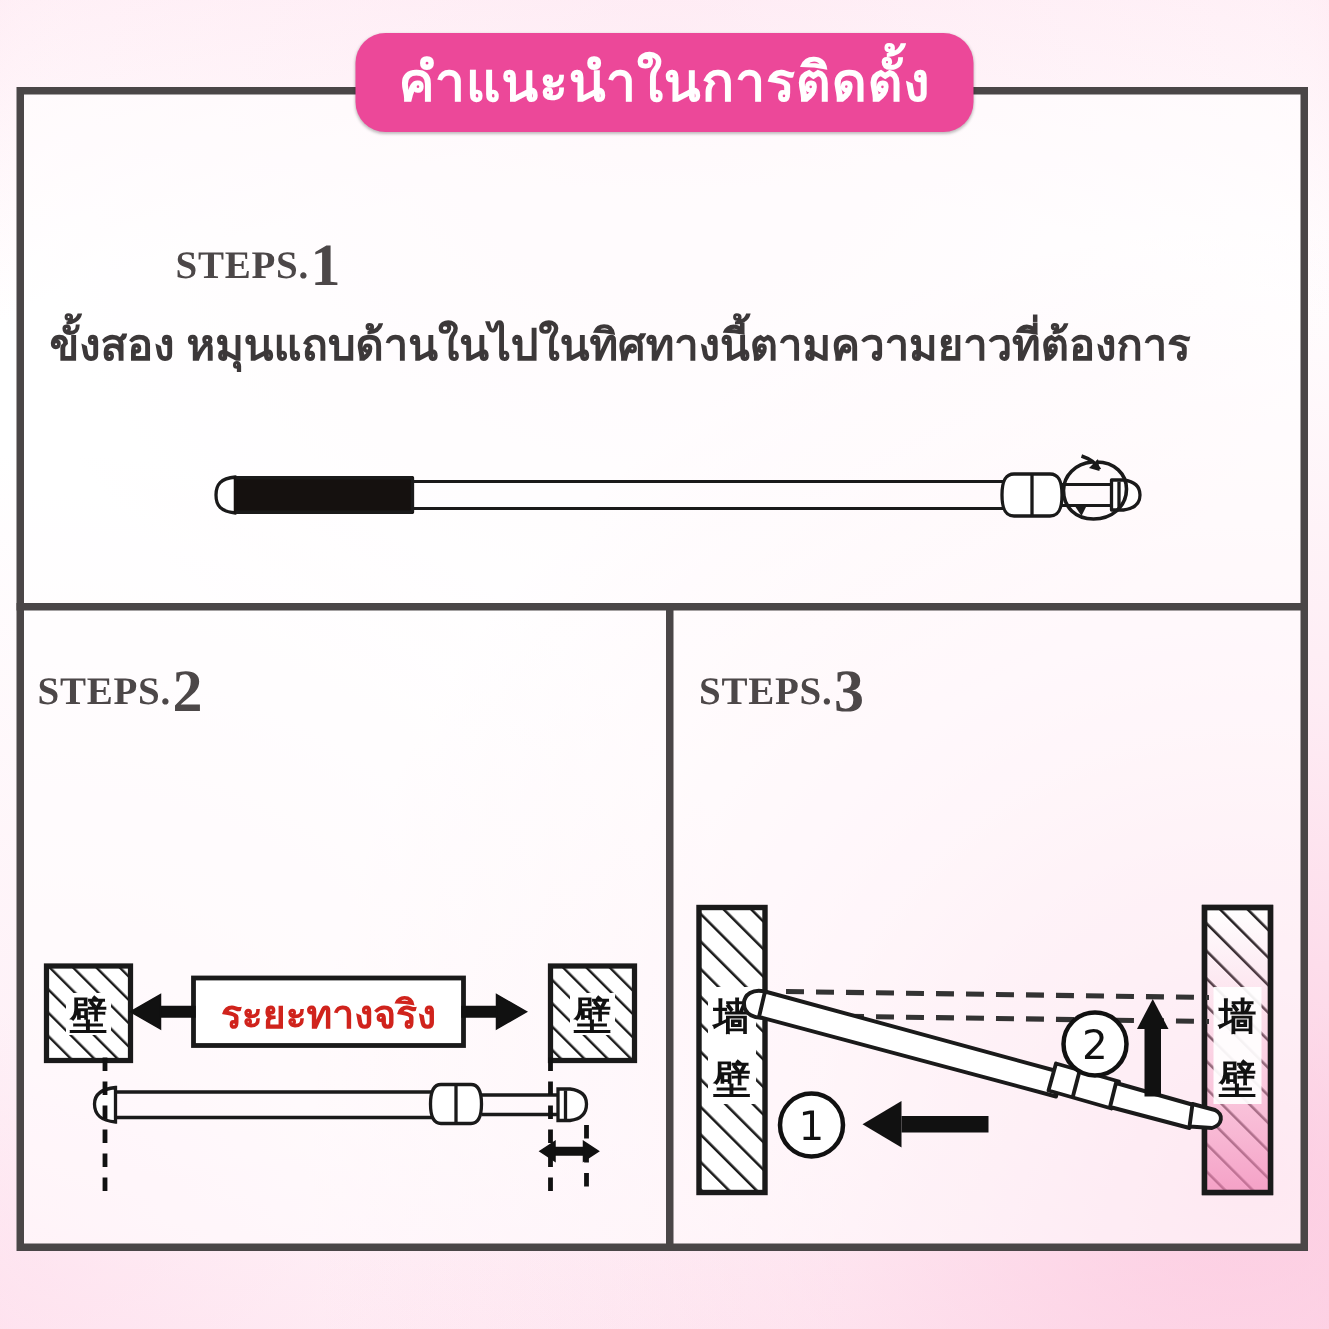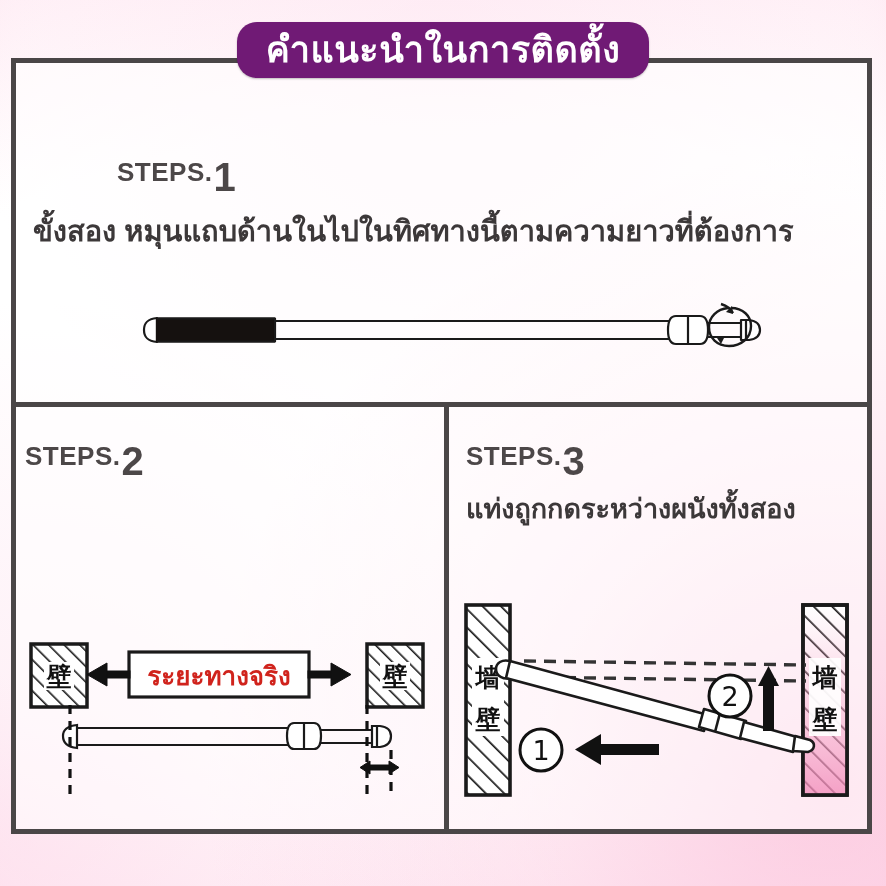--- a/index.html
+++ b/index.html
@@ -35,40 +35,40 @@
   }
   .divider-h{
     position:absolute;left:11px;top:402px;width:861px;height:5px;background:#4a4647;
   }
   .divider-v{
     position:absolute;left:444px;top:402px;width:5px;height:432px;background:#4a4647;
   }
 
   
   .banner{
-    position:absolute;left:237px;top:22px;width:412px;height:56px;
-    background:#701a75;border-radius:20px;
+    position:absolute;left:237px;top:22px;width:412px;height:66px;
+    background:#ec4899;border-radius:20px;
     display:flex;align-items:center;justify-content:center;
     z-index:5;
     box-shadow:0 1px 2px rgba(0,0,0,0.25);
   }
   .banner-text{
     color:#ffffff;font-size:36px;font-weight:bold;letter-spacing:0.5px;
     line-height:1;white-space:nowrap;
   }
 
   
   .panel{position:absolute;box-sizing:border-box;}
   #panel1{left:11px;top:58px;width:861px;height:344px;}
   #panel2{left:11px;top:407px;width:433px;height:427px;}
   #panel3{left:449px;top:407px;width:423px;height:427px;}
 
   .steps-label{
     color:#4c4748;font-weight:bold;white-space:nowrap;
-    display:flex;align-items:flex-start;
+    display:flex;align-items:center;font-family:Liberation Serif, serif;
   }
   .steps-word{font-size:26px;letter-spacing:0.5px;}
   .steps-num{font-size:40px;line-height:1;margin-left:1px;}
 
   .step-body{
     color:#3c3839;font-weight:bold;line-height:1.32;
   }
 
   
   #s1-label{position:absolute;left:117px;top:157px;}
@@ -204,21 +204,20 @@
   </g>
 </svg>
 
 <div class="panel" id="panel3"></div>
 
 <div class="steps-label" id="s3-label">
   <span class="steps-word">STEPS.</span>
   <span class="steps-num">3</span>
 </div>
 <div class="step-body" id="s3-text">
-  <div>แท่งถูกกดระหว่างผนังทั้งสอง</div>
 </div>
 
 <svg class="svg-abs" style="left:458px;top:583px;" width="400" height="245" viewBox="0 0 400 245">
   <defs>
     <pattern id="hatch3" width="13" height="13" patternTransform="rotate(-45)" patternUnits="userSpaceOnUse">
       <rect width="13" height="13" fill="#ffffff"></rect>
       <line x1="0" y1="0" x2="0" y2="13" stroke="#1a1a1a" stroke-width="3.4"></line>
     </pattern>
     <linearGradient id="pinkTint" x1="0" y1="0" x2="0" y2="1">
       <stop offset="0%" stop-color="#f7a7c9" stop-opacity="0"></stop>

